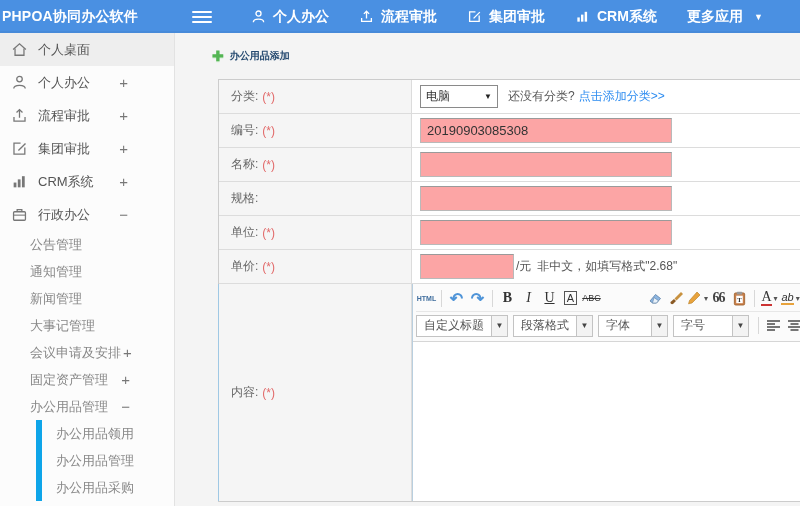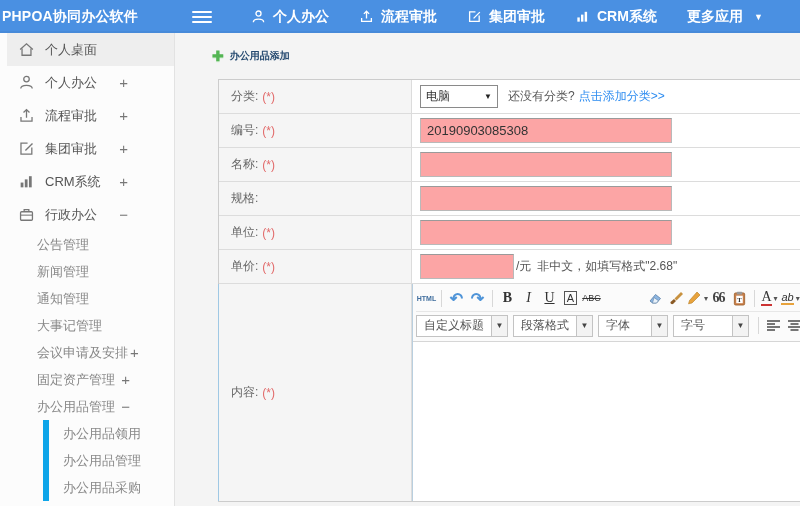--- a/index.html
+++ b/index.html
@@ -10,21 +10,21 @@
   .topbar { height: 33px; background: #4a90e2; display: flex; align-items: center; color: #fff; box-shadow: inset 0 -2px 0 rgba(0,0,0,0.04); }
   .brand { width: 178px; padding-left: 2px; font-size: 14px; font-weight: bold; letter-spacing: 0.2px; white-space: nowrap; }
   .hamburger { width: 20px; display: flex; flex-direction: column; gap: 3px; margin-left: 14px; cursor: pointer; }
   .hamburger i { display: block; height: 2px; background: #fff; border-radius: 1px; }
   .topnav { display: flex; align-items: center; margin-left: 24px; }
   .nav-item { display: flex; align-items: center; gap: 7px; padding: 0 15px; font-size: 14px; font-weight: bold; height: 33px; cursor: pointer; white-space: nowrap; }
   .nav-item svg { display:block; }
   .caret { font-size: 9px; margin-left: 4px; }
 
   
-  .sidebar { position: absolute; left: 0; top: 33px; width: 175px; bottom: 0; background: #fcfcfc; border-right: 1px solid #e2e2e2; overflow: hidden; padding-left: 7px; }
+  .sidebar { position: absolute; left: 0; top: 33px; width: 175px; bottom: 0; background: #fcfcfc; border-right: 1px solid #e2e2e2; overflow: hidden; }
   .side-item { display: flex; align-items: center; height: 33px; padding-left: 11px; color: #555; font-size: 13px; cursor: pointer; white-space: nowrap; }
   .side-item.active { background: #eeeeee; }
   .side-item .s-icon { width: 17px; height: 17px; margin-right: 10px; flex: 0 0 auto; }
   .side-item .expand { margin-left: auto; margin-right: 46px; color: #777; font-size: 15px; font-weight: normal; }
   .side-item.lv2 { height: 27px; padding-left: 30px; color: #888; }
   .side-item.lv2 .expand { margin-right: 44px; }
   .side-item.lv2.tight .expand { margin-left: 2px; margin-right: 0; }
   .side-item.lv3 { height: 27px; margin-left: 36px; padding-left: 14px; border-left: 6px solid #0ea5e9; color: #888; }
 
   
@@ -192,24 +192,24 @@
           <path d="M2.4,8.6 H13.6" stroke="#777" stroke-width="1"></path>
         </svg>
     </span>
     <span>行政办公</span>
     <span class="expand">−</span>
   </div>
   <div class="side-item lv2">
       <span>公告管理</span>
     </div>
   <div class="side-item lv2">
+      <span>通知管理</span>
+    </div>
+  <div class="side-item lv2">
       <span>新闻管理</span>
-    </div>
-  <div class="side-item lv2">
-      <span>通知管理</span>
     </div>
   <div class="side-item lv2">
       <span>大事记管理</span>
     </div>
   <div class="side-item lv2 tight">
     <span>会议申请及安排</span>
     <span class="expand">+</span>
   </div>
   <div class="side-item lv2">
     <span>固定资产管理</span>

